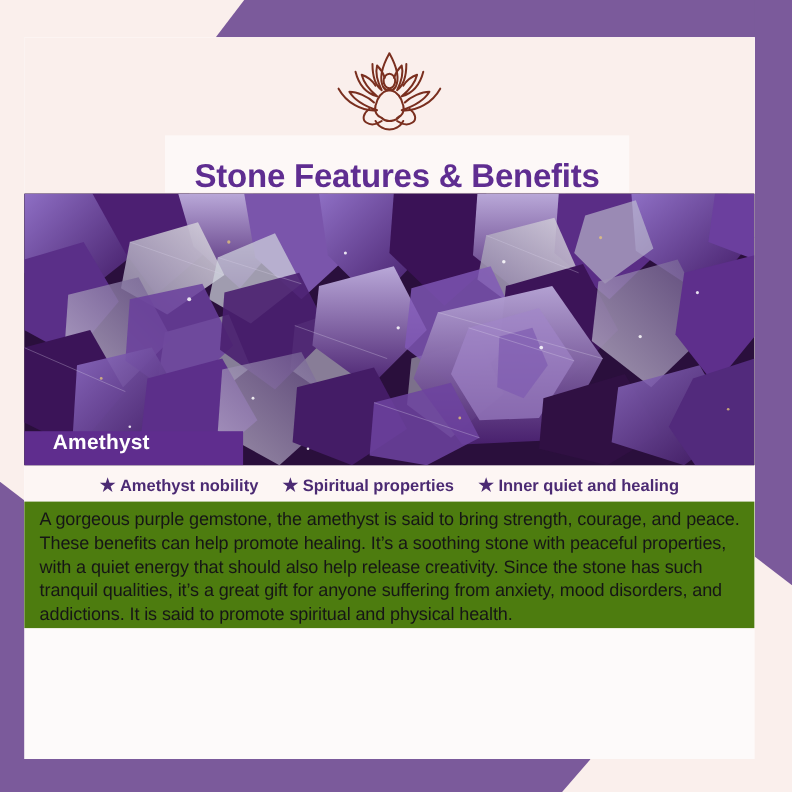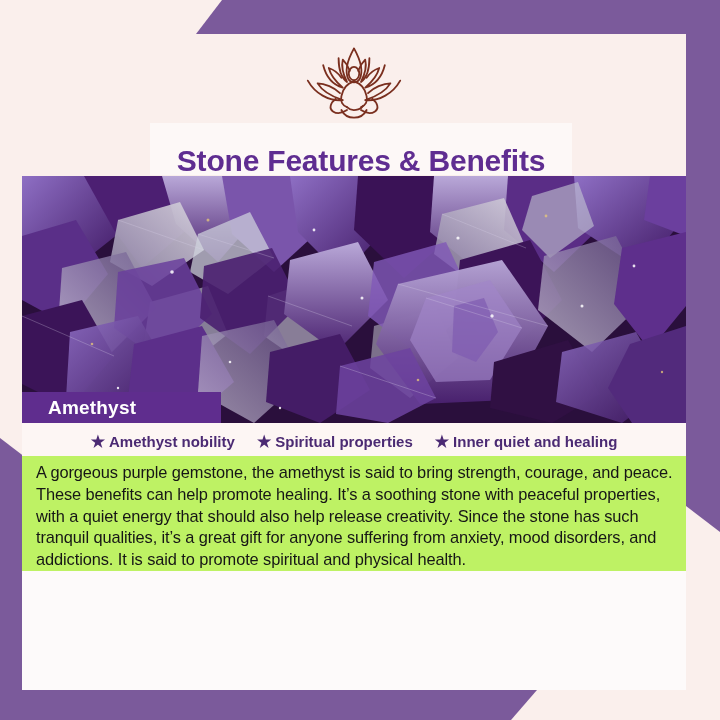--- a/index.html
+++ b/index.html
@@ -84,21 +84,21 @@
     overflow:hidden;
     background:#2b1038;
   }
   #stone-photo svg { display:block; width:100%; height:100%; }
 
   #stone-name-banner {
     position:absolute;
     left:0; bottom:0;
     width:199px; height:31px;
     background:#5f2d8e;
-    display:flex; align-items:center;
+    display:flex; align-items:flex-start;
     padding-left:26px;
     z-index:4;
   }
   #stone-name {
     color:#ffffff;
     font-size:19px;
     font-weight:bold;
     letter-spacing:0.2px;
   }
 
@@ -116,21 +116,21 @@
     align-items:center;
     gap:4px;
     color:#4b2a73;
     font-size:15px;
     font-weight:bold;
     white-space:nowrap;
   }
   .star-icon { color:#4b2a73; font-size:16px; line-height:1; }
 
   
-  #description-wrap { background:#bef264; padding:6px 12px 0 14px; }
+  #description-wrap { background:#4d7c0f; padding:6px 12px 0 14px; }
   #description {
     font-size:16.4px;
     line-height:1.33;
     color:#161616;
     font-weight:500;
     letter-spacing:-0.1px;
   }
 </style>
 </head>
 <body>

